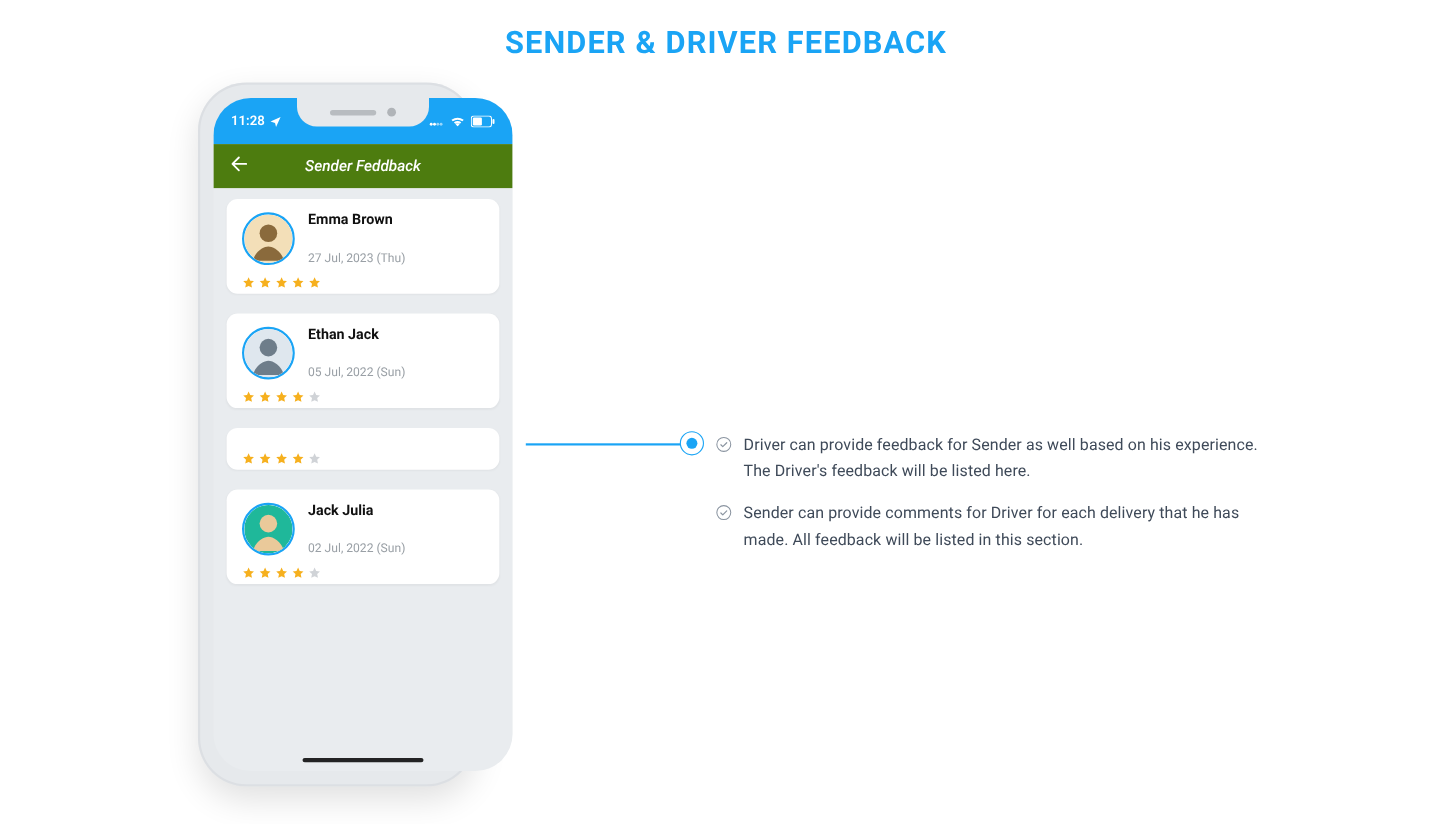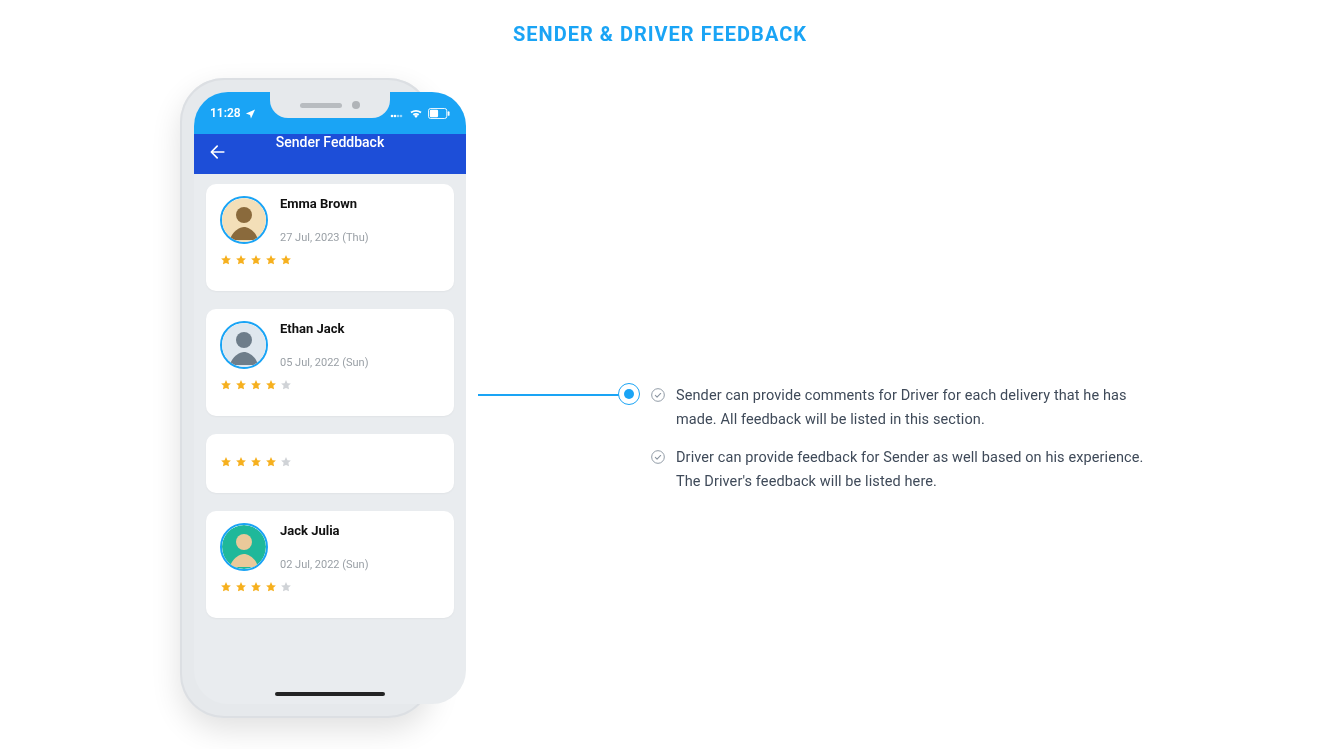--- a/index.html
+++ b/index.html
@@ -6,36 +6,36 @@
   body {
     font-family: -apple-system, BlinkMacSystemFont, "Segoe UI", Roboto, Arial, sans-serif;
     width: 1320px;
     height: 749px;
     background: #ffffff;
     position: relative;
     overflow: hidden;
   }
   .page-title {
     text-align: center;
-    font-size: 20px;
+    font-size: 28px;
     font-weight: 700;
     color: #1aa4f5;
     letter-spacing: 1px;
     padding-top: 22px;
   }
   .stage {
     position: relative;
     width: 100%;
     height: 680px;
   }
   
   .phone {
     position: absolute;
     left: 180px;
-    top: 32px;
+    top: 20px;
     width: 252px;
     height: 640px;
     background: #e6e9ec;
     border-radius: 44px;
     box-shadow: 0 12px 30px rgba(0,0,0,0.12), inset 0 0 0 2px #dcdfe3;
     padding: 14px;
   }
   .screen {
     position: relative;
     width: 272px;
@@ -67,33 +67,34 @@
     padding: 0 16px;
     color: #fff;
     font-size: 12px;
     font-weight: 600;
   }
   .sb-left { display: flex; align-items: center; gap: 4px; }
   .sb-right { display: flex; align-items: center; gap: 5px; }
   .signal svg, .wifi svg, .battery svg, .loc svg { display:block; }
   .navbar {
     height: 40px;
-    background: #1d4ed8;
+    background: #4d7c0f;
     display: flex;
-    align-items: flex-start;
+    align-items: center;
     color: #fff;
     position: relative;
+    font-style: italic;
   }
   .navbar .back { position:absolute; left:14px; top:50%; transform:translateY(-50%); cursor:pointer; }
   .navbar .title { width:100%; text-align:center; font-size:14px; font-weight:500; }
   .list { padding: 10px 12px 0 12px; }
   .card {
     background:#fff;
     border-radius:10px;
-    padding:12px 14px 25px 14px;
+    padding:12px 14px 4px 14px;
     margin-bottom:18px;
     box-shadow: 0 1px 2px rgba(0,0,0,0.04);
   }
   .card-top { display:flex; align-items:center; gap:12px; }
   .avatar {
     width:48px; height:48px; border-radius:50%;
     border:2px solid #1aa4f5;
     display:flex; align-items:center; justify-content:center;
     overflow:hidden;
     background:#fff;
@@ -327,26 +328,26 @@
     </div>
 
   <div class="bullets" id="bullets">
       <div class="bullet">
         <div class="bullet-ico">
           <svg viewBox="0 0 24 24">
             <circle cx="12" cy="12" r="9.5" fill="none" stroke="#8a94a0" stroke-width="1.4"></circle>
             <path d="M8 12.5l2.6 2.6L16 9.7" fill="none" stroke="#8a94a0" stroke-width="1.6" stroke-linecap="round" stroke-linejoin="round"></path>
           </svg>
         </div>
-        <div class="bullet-txt">Sender can provide comments for Driver for each delivery that he has made. All feedback will be listed in this section.</div>
+        <div class="bullet-txt">Driver can provide feedback for Sender as well based on his experience. The Driver's feedback will be listed here.</div>
       </div>
       <div class="bullet">
         <div class="bullet-ico">
           <svg viewBox="0 0 24 24">
             <circle cx="12" cy="12" r="9.5" fill="none" stroke="#8a94a0" stroke-width="1.4"></circle>
             <path d="M8 12.5l2.6 2.6L16 9.7" fill="none" stroke="#8a94a0" stroke-width="1.6" stroke-linecap="round" stroke-linejoin="round"></path>
           </svg>
         </div>
-        <div class="bullet-txt">Driver can provide feedback for Sender as well based on his experience. The Driver's feedback will be listed here.</div>
+        <div class="bullet-txt">Sender can provide comments for Driver for each delivery that he has made. All feedback will be listed in this section.</div>
       </div>
     </div>
 
 </div>
 
 </body></html>

